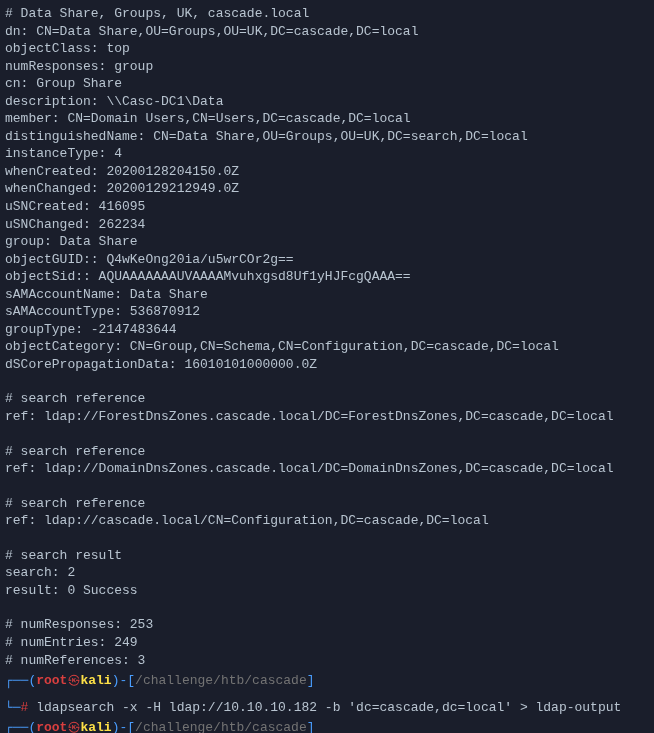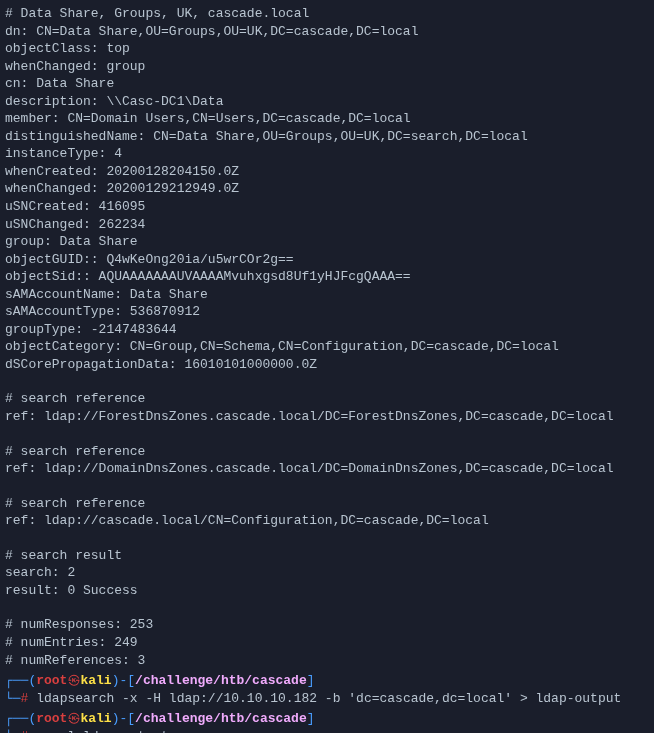--- a/index.html
+++ b/index.html
@@ -9,41 +9,41 @@
       font-family: 'Courier New', monospace;
       font-size: 13px;
       line-height: 1.35;
       padding: 5px;
       width: 654px;
       height: 733px;
       overflow: hidden;
     }
     .terminal-line { white-space: pre; }
     .prompt-line { white-space: pre; margin-top: 3px; }
-    .prompt-cont { white-space: pre; }
+    .prompt-cont { white-space: pre; margin-top: 9px; }
     .box-char { color: #4a9eff; }
     .paren { color: #4a9eff; }
     .root { color: #d93f3f; font-weight: bold; }
     .at-sym { color: #d93f3f; }
     .host { color: #fde047; font-weight: bold; }
     .bracket { color: #4a9eff; }
     .dash { color: #4a9eff; }
-    .path { color: #f0abfc; font-weight: bold; }
+    .path { color: #737373; font-weight: normal; }
     .hash { color: #d93f3f; }
     .cmd { color: #b8c4d0; }
     .blank { height: 17px; }
   </style>
 </head>
 <body>
 
 <div class="terminal-line"># Data Share, Groups, UK, cascade.local</div>
 <div class="terminal-line">dn: CN=Data Share,OU=Groups,OU=UK,DC=cascade,DC=local</div>
 <div class="terminal-line">objectClass: top</div>
-<div class="terminal-line">whenChanged: group</div>
-<div class="terminal-line">cn: Data Share</div>
+<div class="terminal-line">numResponses: group</div>
+<div class="terminal-line">cn: Group Share</div>
 <div class="terminal-line">description: \\Casc-DC1\Data</div>
 <div class="terminal-line">member: CN=Domain Users,CN=Users,DC=cascade,DC=local</div>
 <div class="terminal-line">distinguishedName: CN=Data Share,OU=Groups,OU=UK,DC=search,DC=local</div>
 <div class="terminal-line">instanceType: 4</div>
 <div class="terminal-line">whenCreated: 20200128204150.0Z</div>
 <div class="terminal-line">whenChanged: 20200129212949.0Z</div>
 <div class="terminal-line">uSNCreated: 416095</div>
 <div class="terminal-line">uSNChanged: 262234</div>
 <div class="terminal-line">group: Data Share</div>
 <div class="terminal-line">objectGUID:: Q4wKeOng20ia/u5wrCOr2g==</div>

